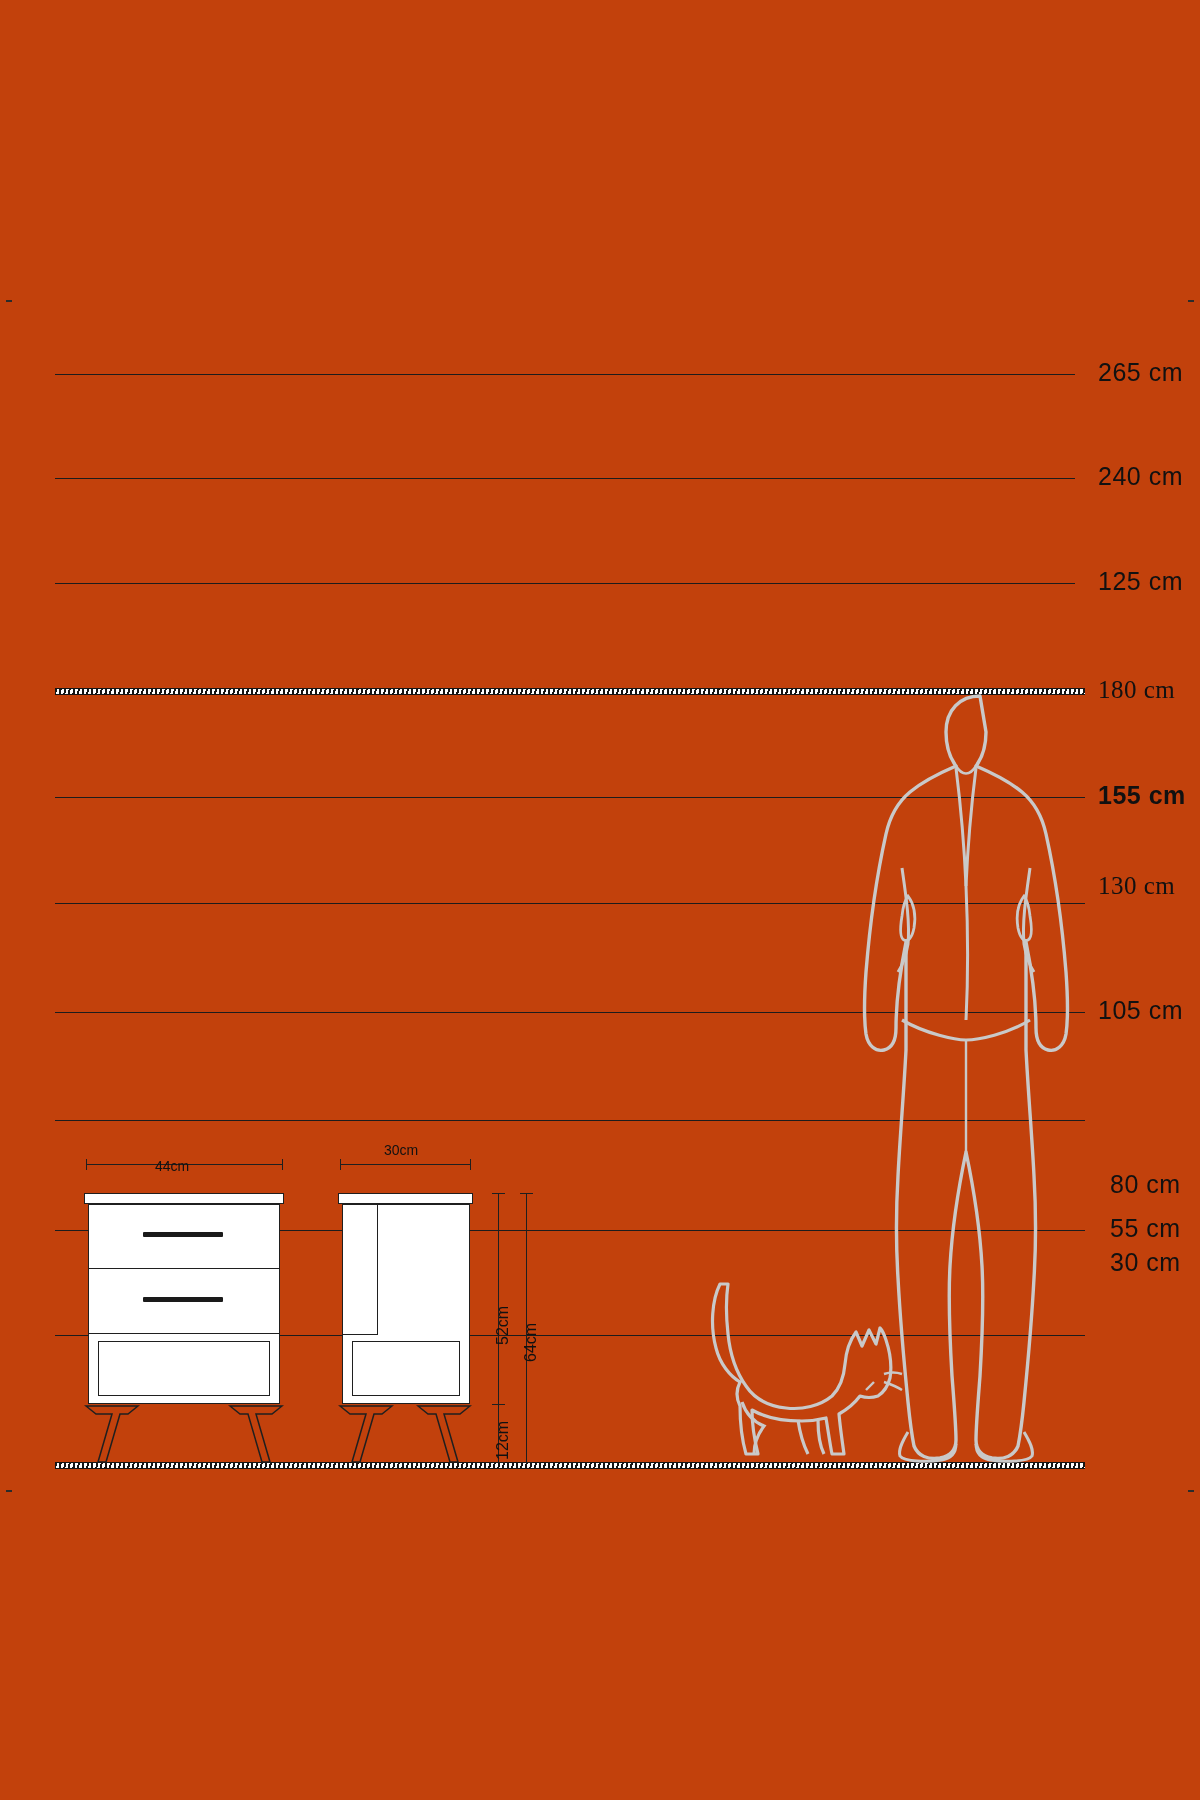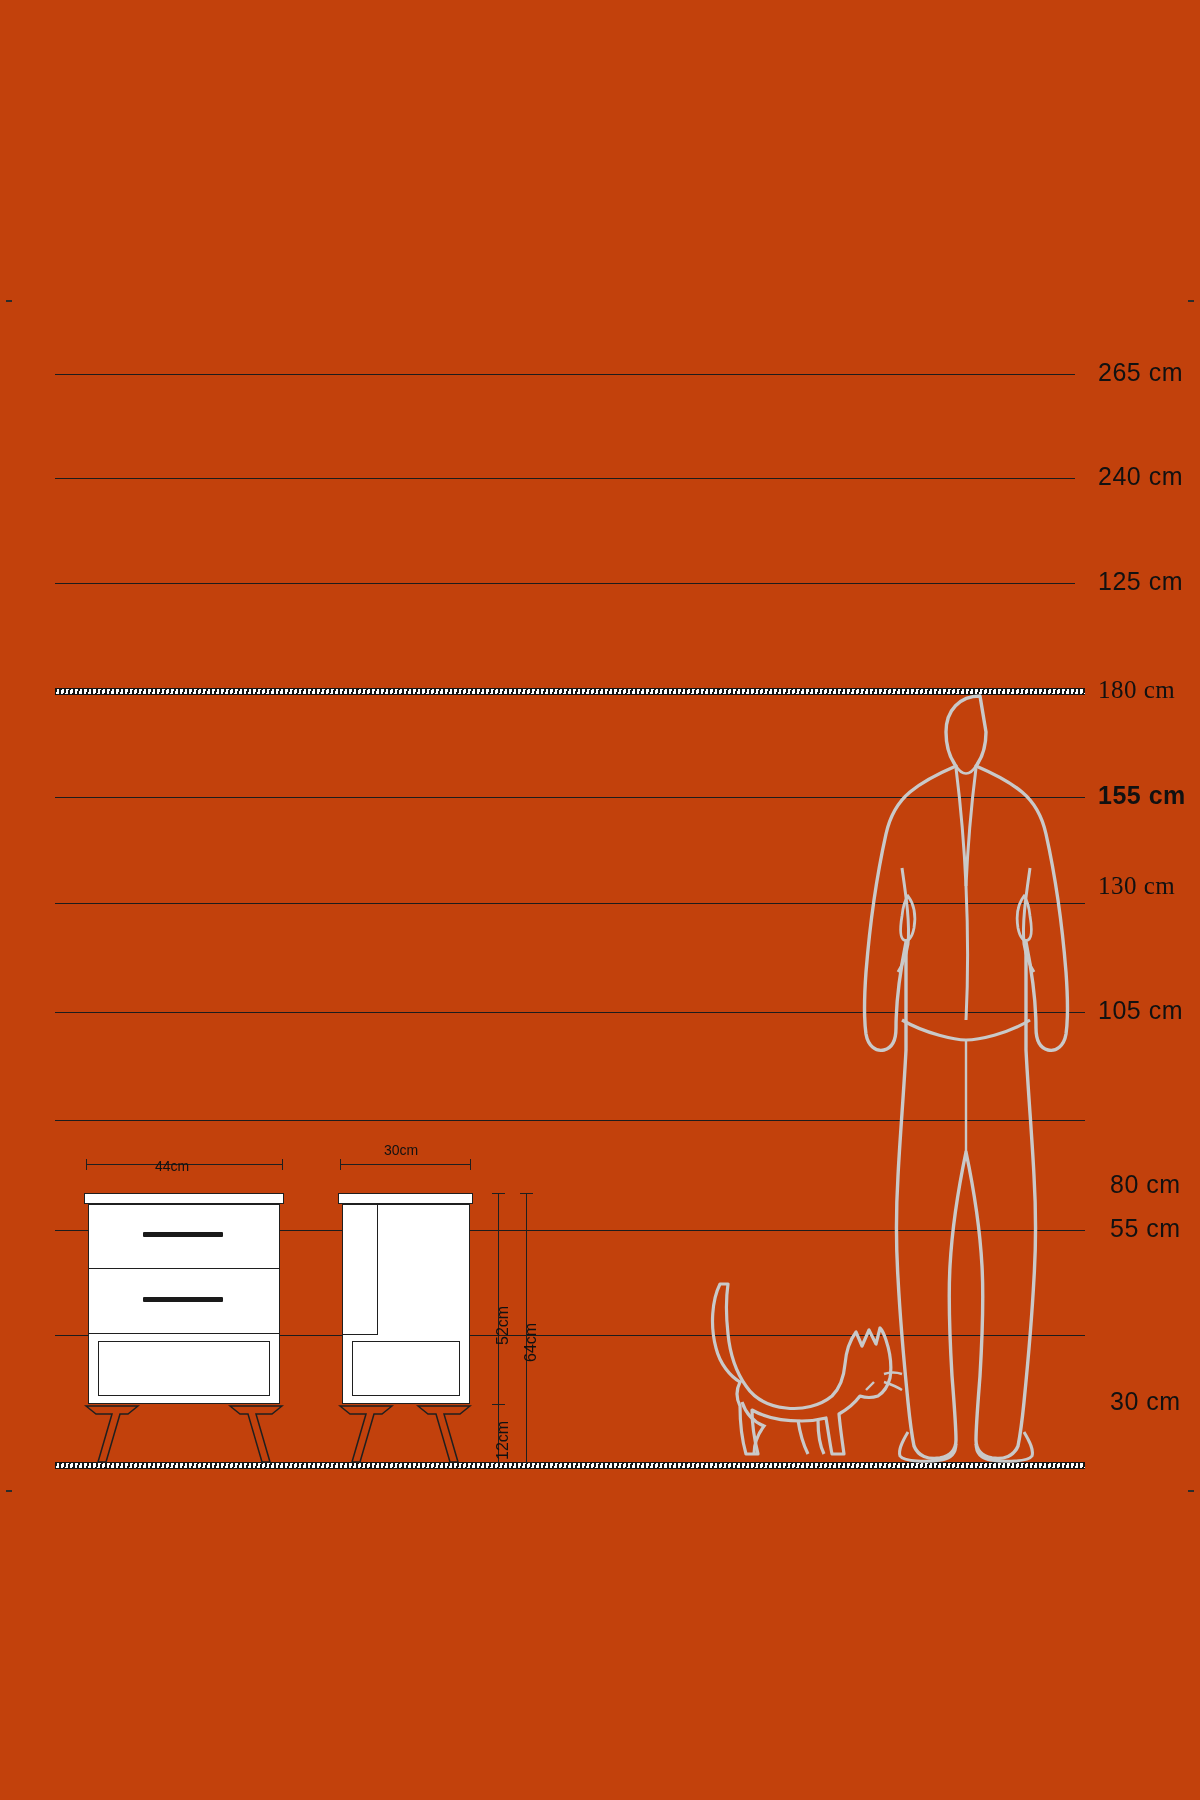--- a/index.html
+++ b/index.html
@@ -158,21 +158,21 @@
   <div class="rule" style="left:55px; top:1012px; width:1030px;"></div>
   <div class="rule-label" style="left:1098px; top:996px;">105 cm</div>
 
   <div class="rule" style="left:55px; top:1120px; width:1030px;"></div>
   <div class="rule-label" style="left:1110px; top:1170px;">80 cm</div>
 
   <div class="rule" style="left:55px; top:1230px; width:1030px;"></div>
   <div class="rule-label" style="left:1110px; top:1214px;">55 cm</div>
 
   <div class="rule" style="left:55px; top:1335px; width:1030px;"></div>
-  <div class="rule-label" style="left:1110px; top:1387px;">30 cm</div>
+  <div class="rule-label" style="left:1110px; top:1248px;">30 cm</div>
 
   <div class="rule-hatch" style="left:55px; top:1462px; width:1030px;"></div>
 
   <div class="obj">
 
     <div class="ns-top" style="left:84px; top:1193px; width:200px; height:11px;"></div>
 
     <div class="ns-body" style="left:88px; top:1204px; width:192px; height:200px;"></div>
 
     <div class="ns-divider" style="left:88px; top:1268px; width:192px;"></div>

